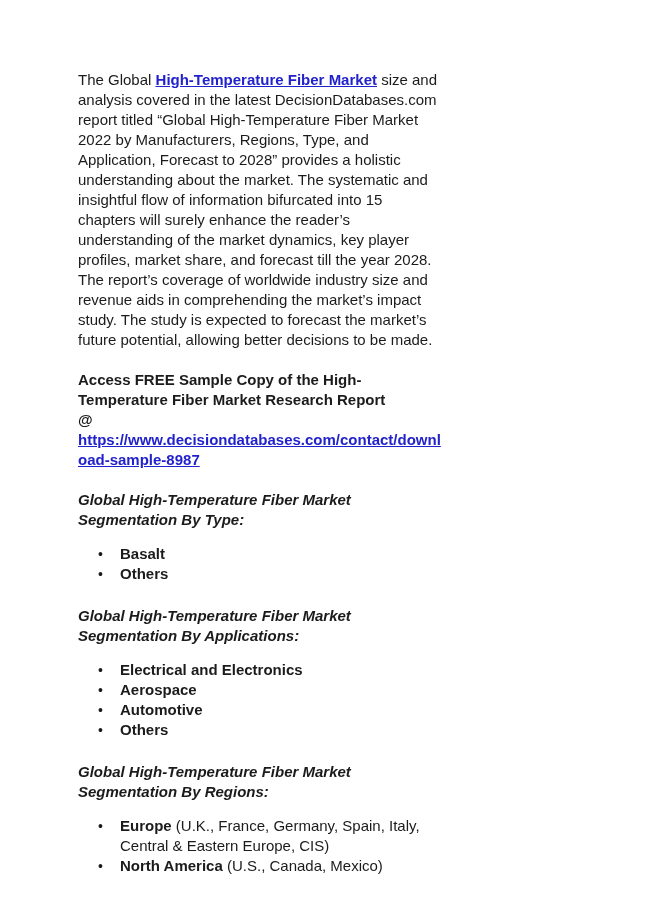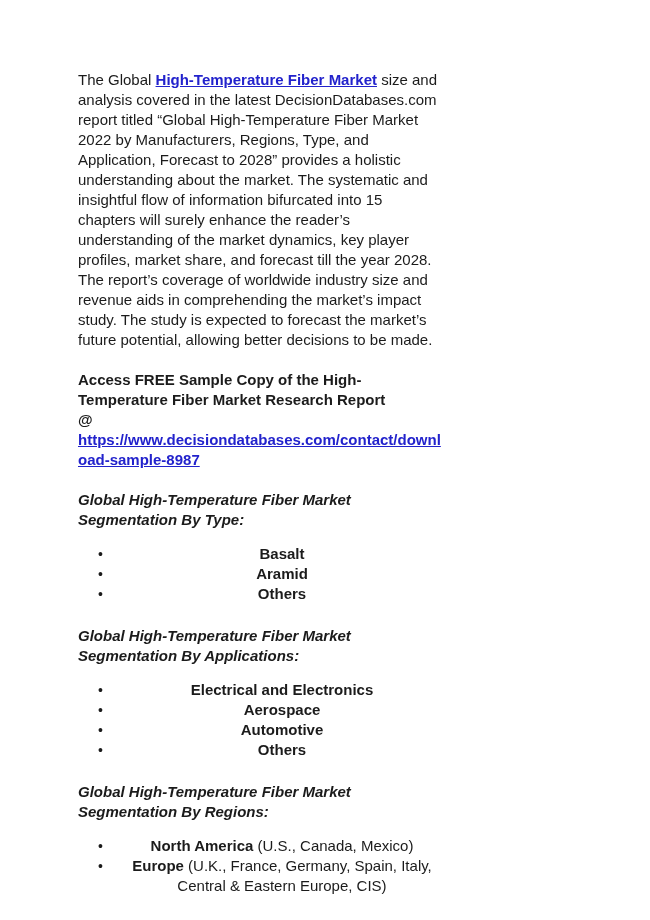--- a/index.html
+++ b/index.html
@@ -38,21 +38,20 @@
   }
   ul.bullets {
     list-style: none;
     margin: 0 0 22px 0;
     padding: 0 0 0 42px;
   }
   ul.bullets li {
     position: relative;
     margin: 0;
     line-height: 20px;
-    text-align: center;
   }
   ul.bullets li::before {
     content: "\2022";
     position: absolute;
     left: -22px;
     top: 0;
     font-size: 14px;
     color: #1b1b1b;
   }
   .li-bold { font-weight: 700; }
@@ -64,32 +63,31 @@
 <div class="page">
   <div class="content">
 
     <p><span>The Global </span><a class="doc-link">High-Temperature Fiber Market</a><span> size and analysis covered in the latest DecisionDatabases.com report titled “Global High-Temperature Fiber Market 2022 by Manufacturers, Regions, Type, and Application, Forecast to 2028” provides a holistic understanding about the market. The systematic and insightful flow of information bifurcated into 15 chapters will surely enhance the reader’s understanding of the market dynamics, key player profiles, market share, and forecast till the year 2028. The report’s coverage of worldwide industry size and revenue aids in comprehending the market’s impact study. The study is expected to forecast the market’s future potential, allowing better decisions to be made.</span></p>
 
     <p class="bold access"><span>Access FREE Sample Copy of the High-Temperature Fiber Market Research Report</span><br><span>@ </span><a class="doc-link">https://www.decisiondatabases.com/contact/download-sample-8987</a></p>
 
     <h2 class="section-heading">Global High-Temperature Fiber Market Segmentation By Type:</h2>
     <ul class="bullets">
       <li><span class="li-bold">Basalt</span><span></span></li>
-      <li><span class="li-bold">Aramid</span><span></span></li>
       <li><span class="li-bold">Others</span><span></span></li>
     </ul>
 
     <h2 class="section-heading">Global High-Temperature Fiber Market Segmentation By Applications:</h2>
     <ul class="bullets">
       <li><span class="li-bold">Electrical and Electronics</span><span></span></li>
       <li><span class="li-bold">Aerospace</span><span></span></li>
       <li><span class="li-bold">Automotive</span><span></span></li>
       <li><span class="li-bold">Others</span><span></span></li>
     </ul>
 
     <h2 class="section-heading">Global High-Temperature Fiber Market Segmentation By Regions:</h2>
     <ul class="bullets">
+      <li><span class="li-bold">Europe</span><span> (U.K., France, Germany, Spain, Italy, Central &amp; Eastern Europe, CIS)</span></li>
       <li><span class="li-bold">North America</span><span> (U.S., Canada, Mexico)</span></li>
-      <li><span class="li-bold">Europe</span><span> (U.K., France, Germany, Spain, Italy, Central &amp; Eastern Europe, CIS)</span></li>
     </ul>
 
   </div>
 </div>
 
 </body></html>

